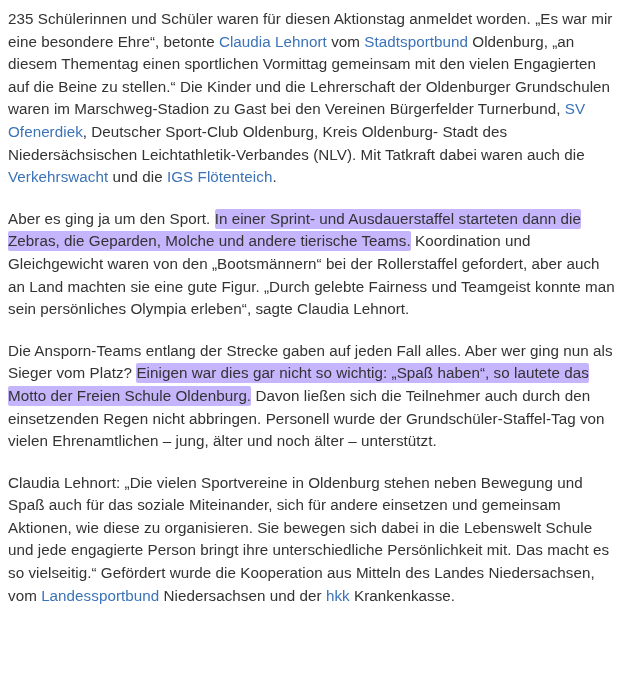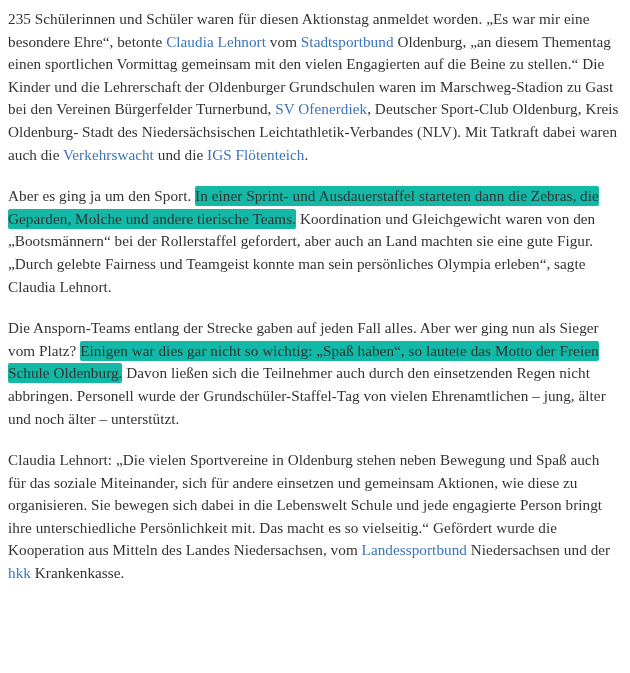--- a/index.html
+++ b/index.html
@@ -8,36 +8,36 @@
       background: #ffffff;
     }
     body {
       width: 630px;
       height: 673px;
       overflow: hidden;
     }
     .article {
       padding: 8px 0 0 8px;
       width: 622px;
-      font-family: Liberation Serif, serif;
+      font-family: Liberation Sans, sans-serif;
       font-size: 15.2px;
       line-height: 22.6px;
       color: #333333;
       letter-spacing: 0.05px;
     }
     .article p {
       margin: 0 0 19px 0;
       width: 612px;
     }
     .article a {
       color: #3b73b9;
       text-decoration: none;
     }
     .hl {
-      background: #14b8a6;
+      background: #c4b5fd;
       padding: 1px 0 2px 0;
       box-decoration-break: clone;
       -webkit-box-decoration-break: clone;
       border-radius: 2px;
     }
   </style>
 </head>
 <body>
 
 <div class="article">

